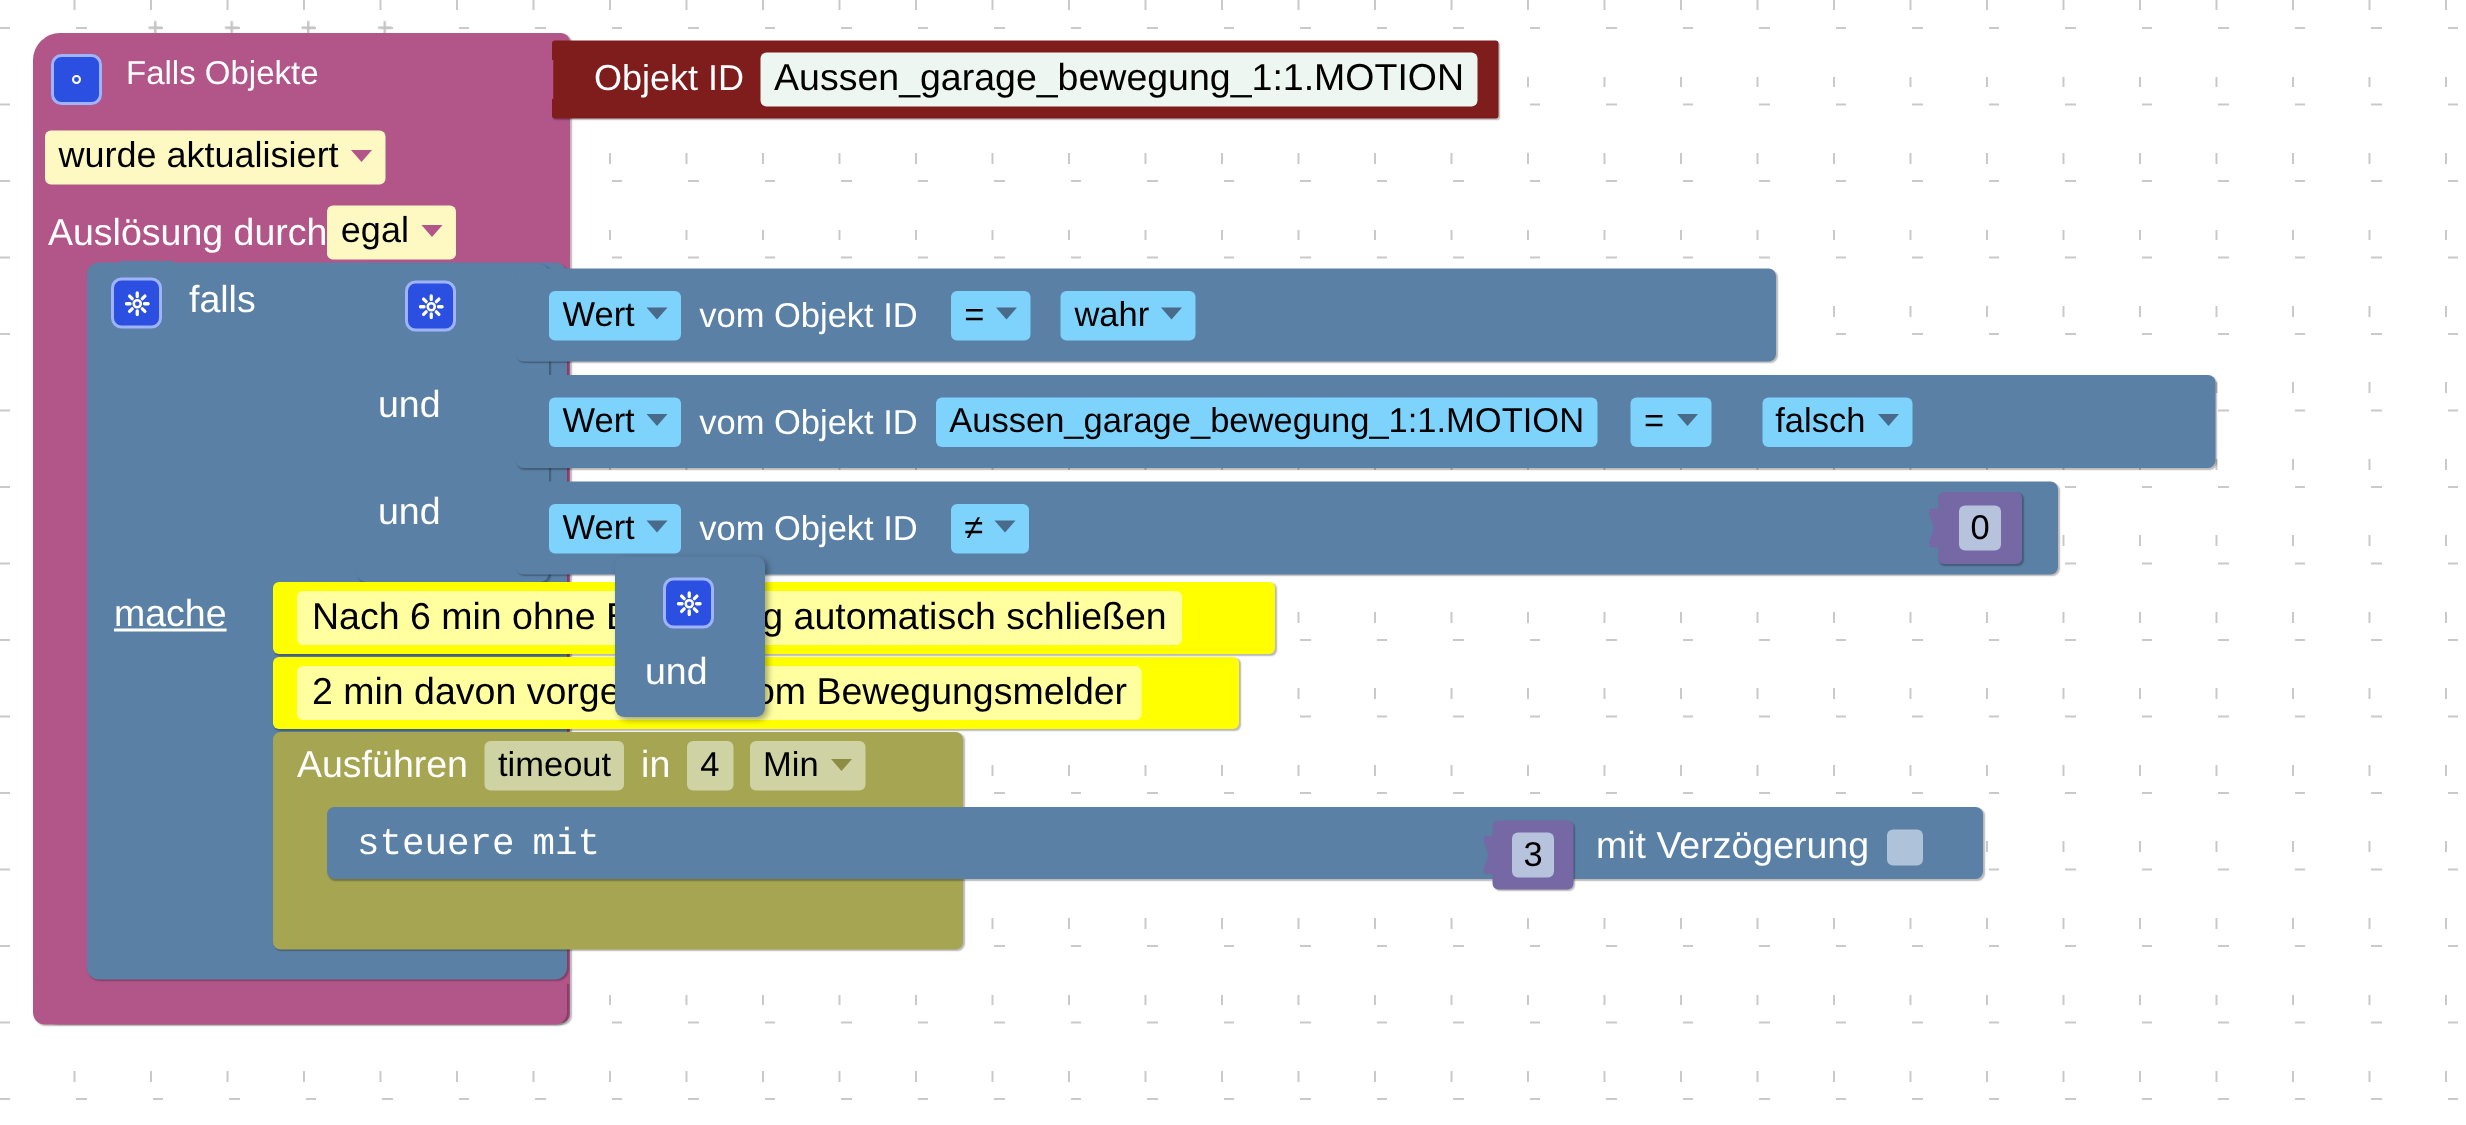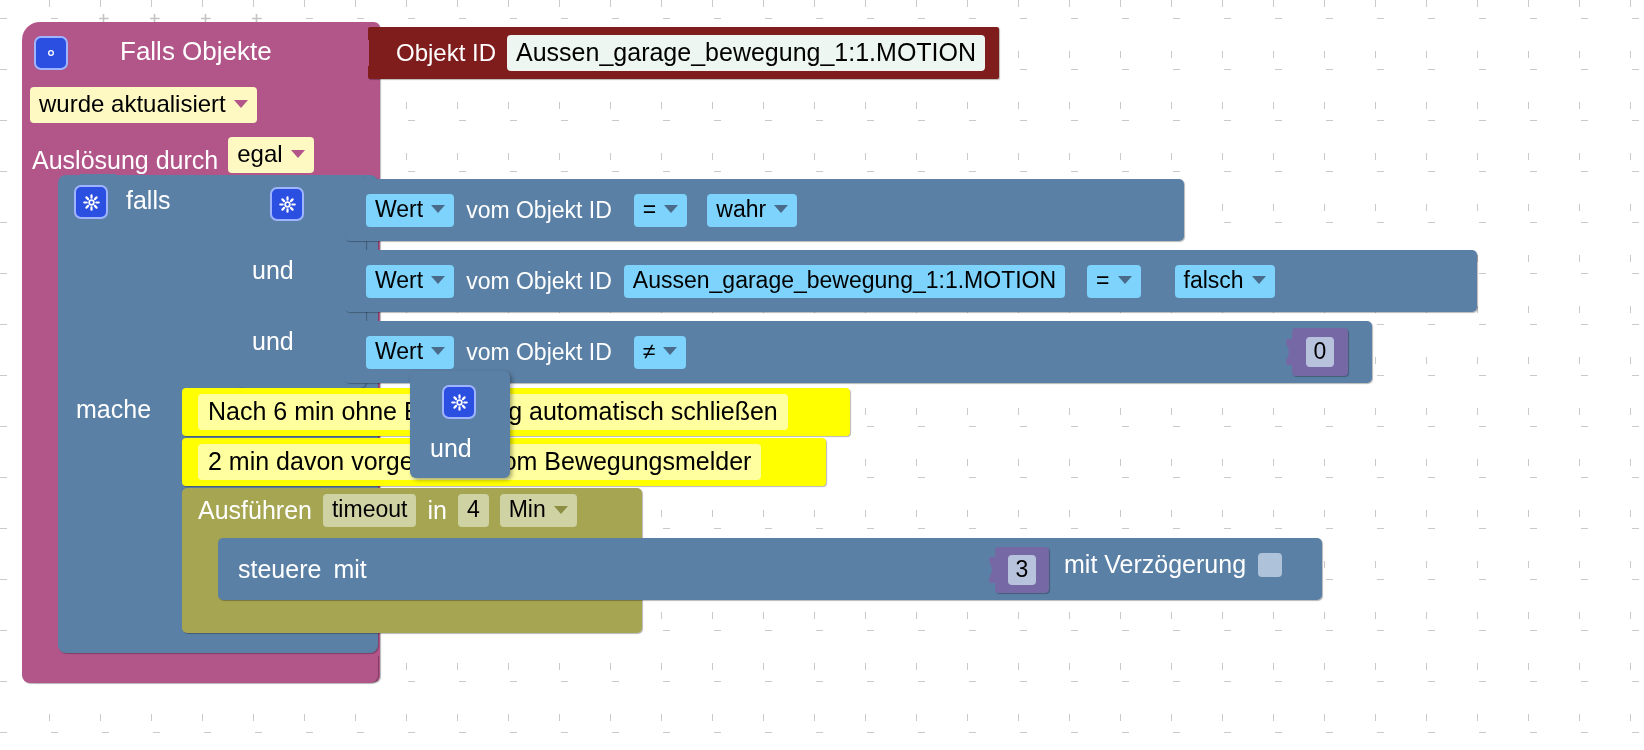--- a/index.html
+++ b/index.html
@@ -157,32 +157,32 @@
 <div class="blk c-hat shadow" style="left:22px; top:655px; width:356px; height:28px; border-radius:0 0 8px 8px; display:block;"></div>
 
 <div class="blk" style="left:34px; top:36px;">
   <span class="gear">
     <svg width="18" height="18" viewBox="0 0 24 24" fill="#ffffff">
         <path d="M12 8a4 4 0 100 8 4 4 0 000-8zm0 6.2a2.2 2.2 0 110-4.4 2.2 2.2 0 010 4.4z"></path>
         <path d="M20.5 13.2l-1.8-.3c-.1-.5-.3-1-.5-1.4l1.2-1.4c.3-.3.3-.8 0-1.1l-1.4-1.4c-.3-.3-.8-.3-1.1 0l-1.4 1.2c-.4-.2-.9-.4-1.4-.5l-.3-1.8c-.1-.4-.4-.7-.8-.7h-2c-.4 0-.7.3-.8.7l-.3 1.8c-.5.1-1 .3-1.4.5L6.6 7.6c-.3-.3-.8-.3-1.1 0L4.1 9c-.3.3-.3.8 0 1.1l1.2 1.4c-.2.4-.4.9-.5 1.4l-1.8.3c-.4.1-.7.4-.7.8v2c0 .4.3.7.7.8l1.8.3c.1.5.3 1 .5 1.4l-1.2 1.4c-.3.3-.3.8 0 1.1l1.4 1.4c.3.3.8.3 1.1 0l1.4-1.2c.4.2.9.4 1.4.5l.3 1.8c.1.4.4.7.8.7h2c.4 0 .7-.3.8-.7l.3-1.8c.5-.1 1-.3 1.4-.5l1.4 1.2c.3.3.8.3 1.1 0l1.4-1.4c.3-.3.3-.8 0-1.1l-1.2-1.4c.2-.4.4-.9.5-1.4l1.8-.3c.4-.1.7-.4.7-.8v-2c0-.4-.3-.7-.7-.8z" opacity="0"></path>
       </svg>
   </span>
 </div>
-<div class="blk" style="left:84px; top:38px; font-size:26px;margin-left:36px;">
+<div class="blk" style="left:84px; top:38px; font-size:22px;">
   <span class="lbl">Falls Objekte</span>
 </div>
 
 <div class="blk" style="left:30px; top:87px;">
   <span class="field on-hat" style="font-size:24px;height:36px;">
     <span>wurde aktualisiert</span>
     <span class="caret hat"></span>
   </span>
 </div>
 
-<div class="blk" style="left:32px; top:137px; gap:10px;align-items:flex-end;">
+<div class="blk" style="left:32px; top:137px; ">
   <span class="lbl" style="font-size:25px;">Auslösung durch</span>
   <span class="field on-hat" style="font-size:24px;height:36px;">
     <span>egal</span>
     <span class="caret hat"></span>
   </span>
 </div>
 
 <div class="blk c-mint shadow" style="left:368px; top:27px; height:52px; padding:0 14px 0 28px; gap:11px; border-radius:2px;">
   <svg class="tab-l" viewBox="0 0 10 26">
     <path d="M10 0 H4 C1 4 6 8 6 13 C6 18 1 22 4 26 H10 Z" fill="#b2568a"></path>
@@ -203,21 +203,21 @@
         <circle cx="12" cy="12" r="3.3" fill="#2b4fe0" stroke="#fff" stroke-width="2.4"></circle>
         <g stroke="#fff" stroke-width="3.1" stroke-linecap="round">
           <path d="M12 1.8v3.4M12 18.8v3.4M22.2 12h-3.4M5.2 12H1.8M19.2 4.8l-2.4 2.4M7.2 16.8l-2.4 2.4M19.2 19.2l-2.4-2.4M7.2 7.2L4.8 4.8"></path>
         </g>
       </svg>
   </span>
 </div>
 <div class="blk" style="left:126px; top:188px; font-size:25px;">
   <span class="lbl">falls</span>
 </div>
-<div class="blk" style="left:76px; top:397px; font-size:25px;">
+<div class="blk" style="left:76px; top:397px; font-size:25px;text-decoration:underline;">
   <span class="lbl">mache</span>
 </div>
 
 <div class="blk c-logic" style="left:226px;top:178px;width:14px;height:64px;display:block;"></div>
 
 <div class="blk c-logic shadow" style="left:238px; top:176px; width:128px; height:212px; border-radius:6px; display:block;"></div>
 <div class="blk" style="left:270px; top:187px;">
   <span class="gear">
     <svg width="17" height="17" viewBox="0 0 24 24">
         <circle cx="12" cy="12" r="3.3" fill="#2b4fe0" stroke="#fff" stroke-width="2.4"></circle>
@@ -335,21 +335,21 @@
   <span class="lbl" style="font-size:25px;">in</span>
   <span class="field on-timeout" style="min-width:28px;justify-content:center;">
     <span>4</span>
   </span>
   <span class="field on-timeout">
     <span>Min</span>
     <span class="caret tim"></span>
   </span>
 </div>
 
-<div class="blk c-logic shadow" style="left:218px; top:538px; width:1104px; height:62px; border-radius:5px; padding-left:20px; gap:12px;">
+<div class="blk c-logic shadow" style="left:218px; top:538px; width:1104px; height:48px; border-radius:5px; padding-left:20px; gap:12px;font-family:Liberation Mono, monospace;">
   <span class="lbl" style="font-size:25px;">steuere</span>
   <span class="lbl" style="font-size:25px;">mit</span>
 </div>
 
 <div class="blk c-math shadow" style="left:995px; top:547px; width:54px; height:46px; border-radius:4px; justify-content:center;">
   <svg class="tab-l" viewBox="0 0 10 26">
     <path d="M10 0 H4 C1 4 6 8 6 13 C6 18 1 22 4 26 H10 Z" fill="#7568a5"></path>
   </svg>
   <span class="field on-math" style="padding:2px 8px 4px 8px;height:30px;">
     <span>3</span>

